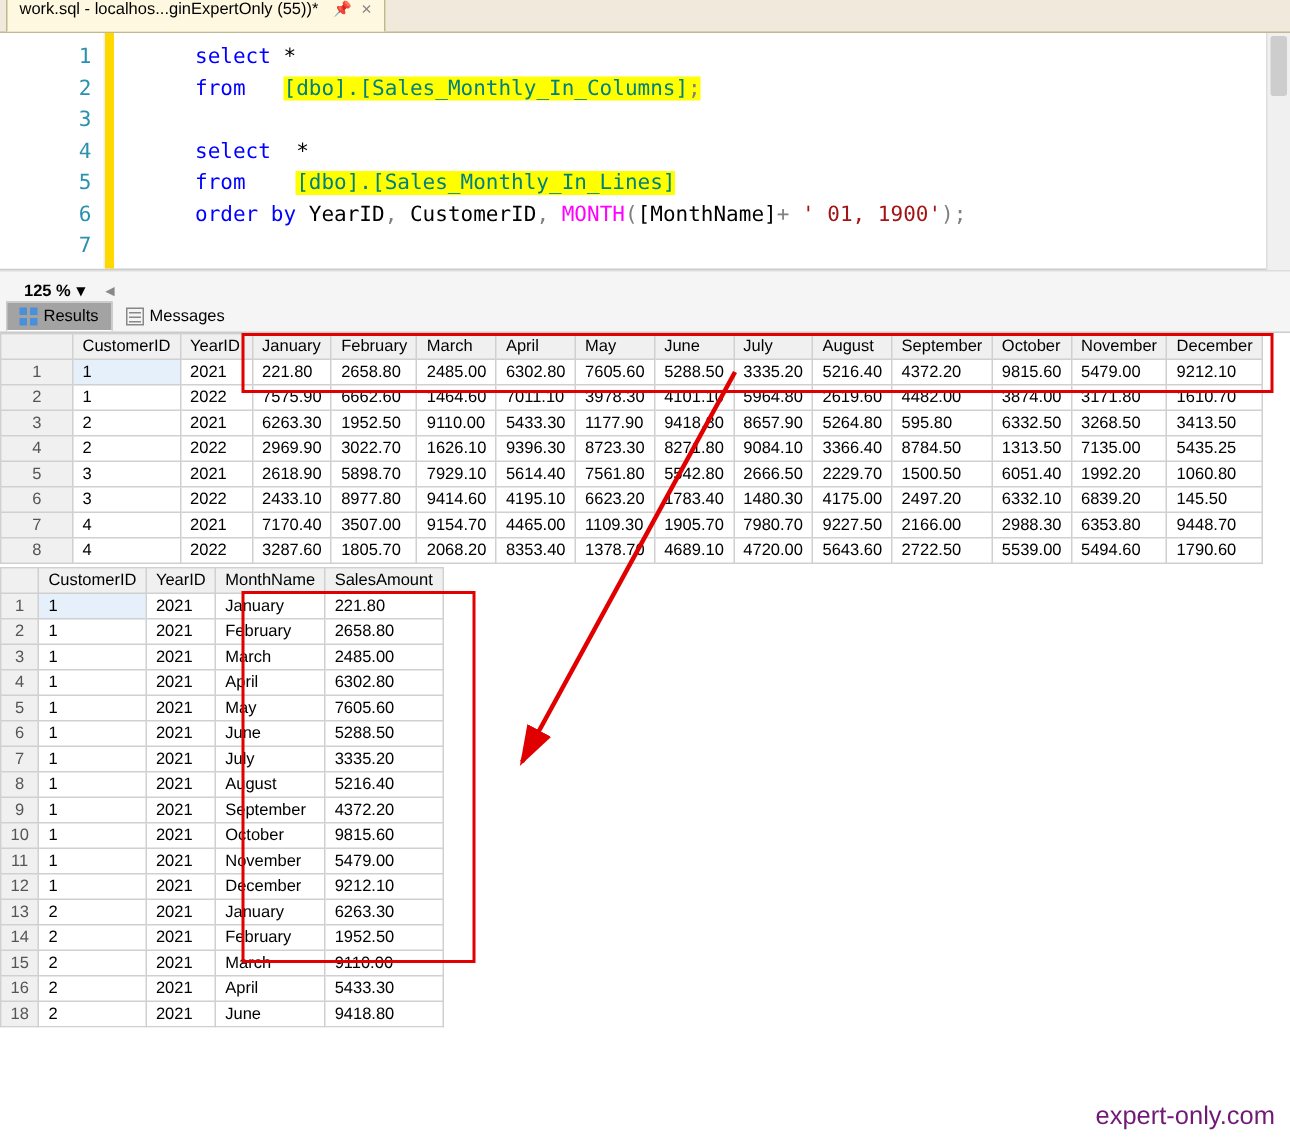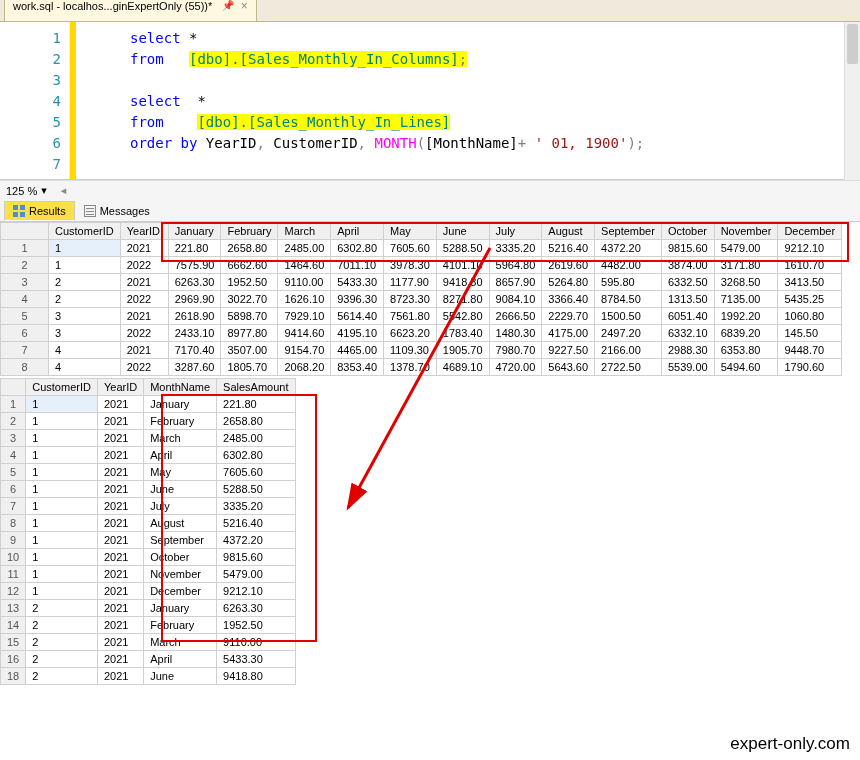--- a/index.html
+++ b/index.html
@@ -19,27 +19,27 @@
   .code { flex: 1; font-family: Consolas, monospace; font-size: 14px; padding: 6px 8px; line-height: 21px; }
   .code .line { height: 21px; white-space: pre; margin-left: 46px; }
   .kw { color: #0000ff; }
   .op { color: #808080; }
   .obj { color: #008080; }
   .hl { background: #ffff00; }
   .fn { color: #ff00ff; }
   .str { color: #a31515; }
   
   
-  .zoom { height: 20px; background: #f5f5f5; border-top: 1px solid #ddd; display: flex; align-items: center; padding: 0 6px; font-size: 11px; gap: 4px; }
+  .zoom { height: 20px; background: #f5f5f5; border-top: 1px solid #ddd; display: flex; align-items: flex-end; padding: 0 16px; font-size: 11px; gap: 4px; font-weight: bold; }
   .zoom-sep { width: 6px; }
   
   
   .rtabs { height: 22px; background: #f5f5f5; display: flex; align-items: flex-end; border-bottom: 1px solid #ccc; padding-left: 4px; }
   .rtab { padding: 3px 8px; font-size: 11px; display: flex; align-items: center; gap: 4px; border: 1px solid transparent; }
-  .rtab.active { background: #fde047; border: 1px solid #ccc; border-bottom-color: #fff; }
+  .rtab.active { background: #a3a3a3; border: 1px solid #ccc; border-bottom-color: #fff; }
   .icon-grid { width: 12px; height: 12px; display: inline-block; background:
     linear-gradient(#4a90d9,#4a90d9) 0 0/5px 5px no-repeat,
     linear-gradient(#4a90d9,#4a90d9) 7px 0/5px 5px no-repeat,
     linear-gradient(#4a90d9,#4a90d9) 0 7px/5px 5px no-repeat,
     linear-gradient(#4a90d9,#4a90d9) 7px 7px/5px 5px no-repeat; }
   .icon-msg { width: 12px; height: 12px; display:inline-block; border:1px solid #888; position:relative; }
   .icon-msg::before { content:""; position:absolute; left:1px; right:1px; top:2px; height:1px; background:#888; box-shadow:0 3px 0 #888, 0 6px 0 #888; }
   
   
   .grid-wrap { overflow: hidden; }
@@ -56,21 +56,21 @@
   .grid2 td.mn { min-width: 66px; }
   .grid2 td.sa { min-width: 76px; }
   
   
   .redbox1 { position: absolute; border: 2px solid #e00000; pointer-events: none; }
   .redbox2 { position: absolute; border: 2px solid #e00000; pointer-events: none; }
   
   
   .arrow-svg { position: absolute; pointer-events: none; }
   
-  .watermark { position: absolute; right: 10px; bottom: 6px; color: #000000; font-size: 17px; font-family: Arial, sans-serif; }
+  .watermark { position: absolute; right: 10px; bottom: 6px; color: #701a75; font-size: 17px; font-family: Arial, sans-serif; }
   .scroll-right { position:absolute; right:0; top:22px; bottom:0; width:16px; background:#f0f0f0; border-left:1px solid #ddd; }
   .scroll-right .thumb { position:absolute; left:2px; right:2px; top:2px; height:40px; background:#cdcdcd; border-radius:2px; }
 </style>
 </head>
 <body>
 
 <div class="tabbar">
   <div class="tab">
     <span>work.sql - localhos...ginExpertOnly (55))*</span>
     <span class="tab-pin">📌</span>

